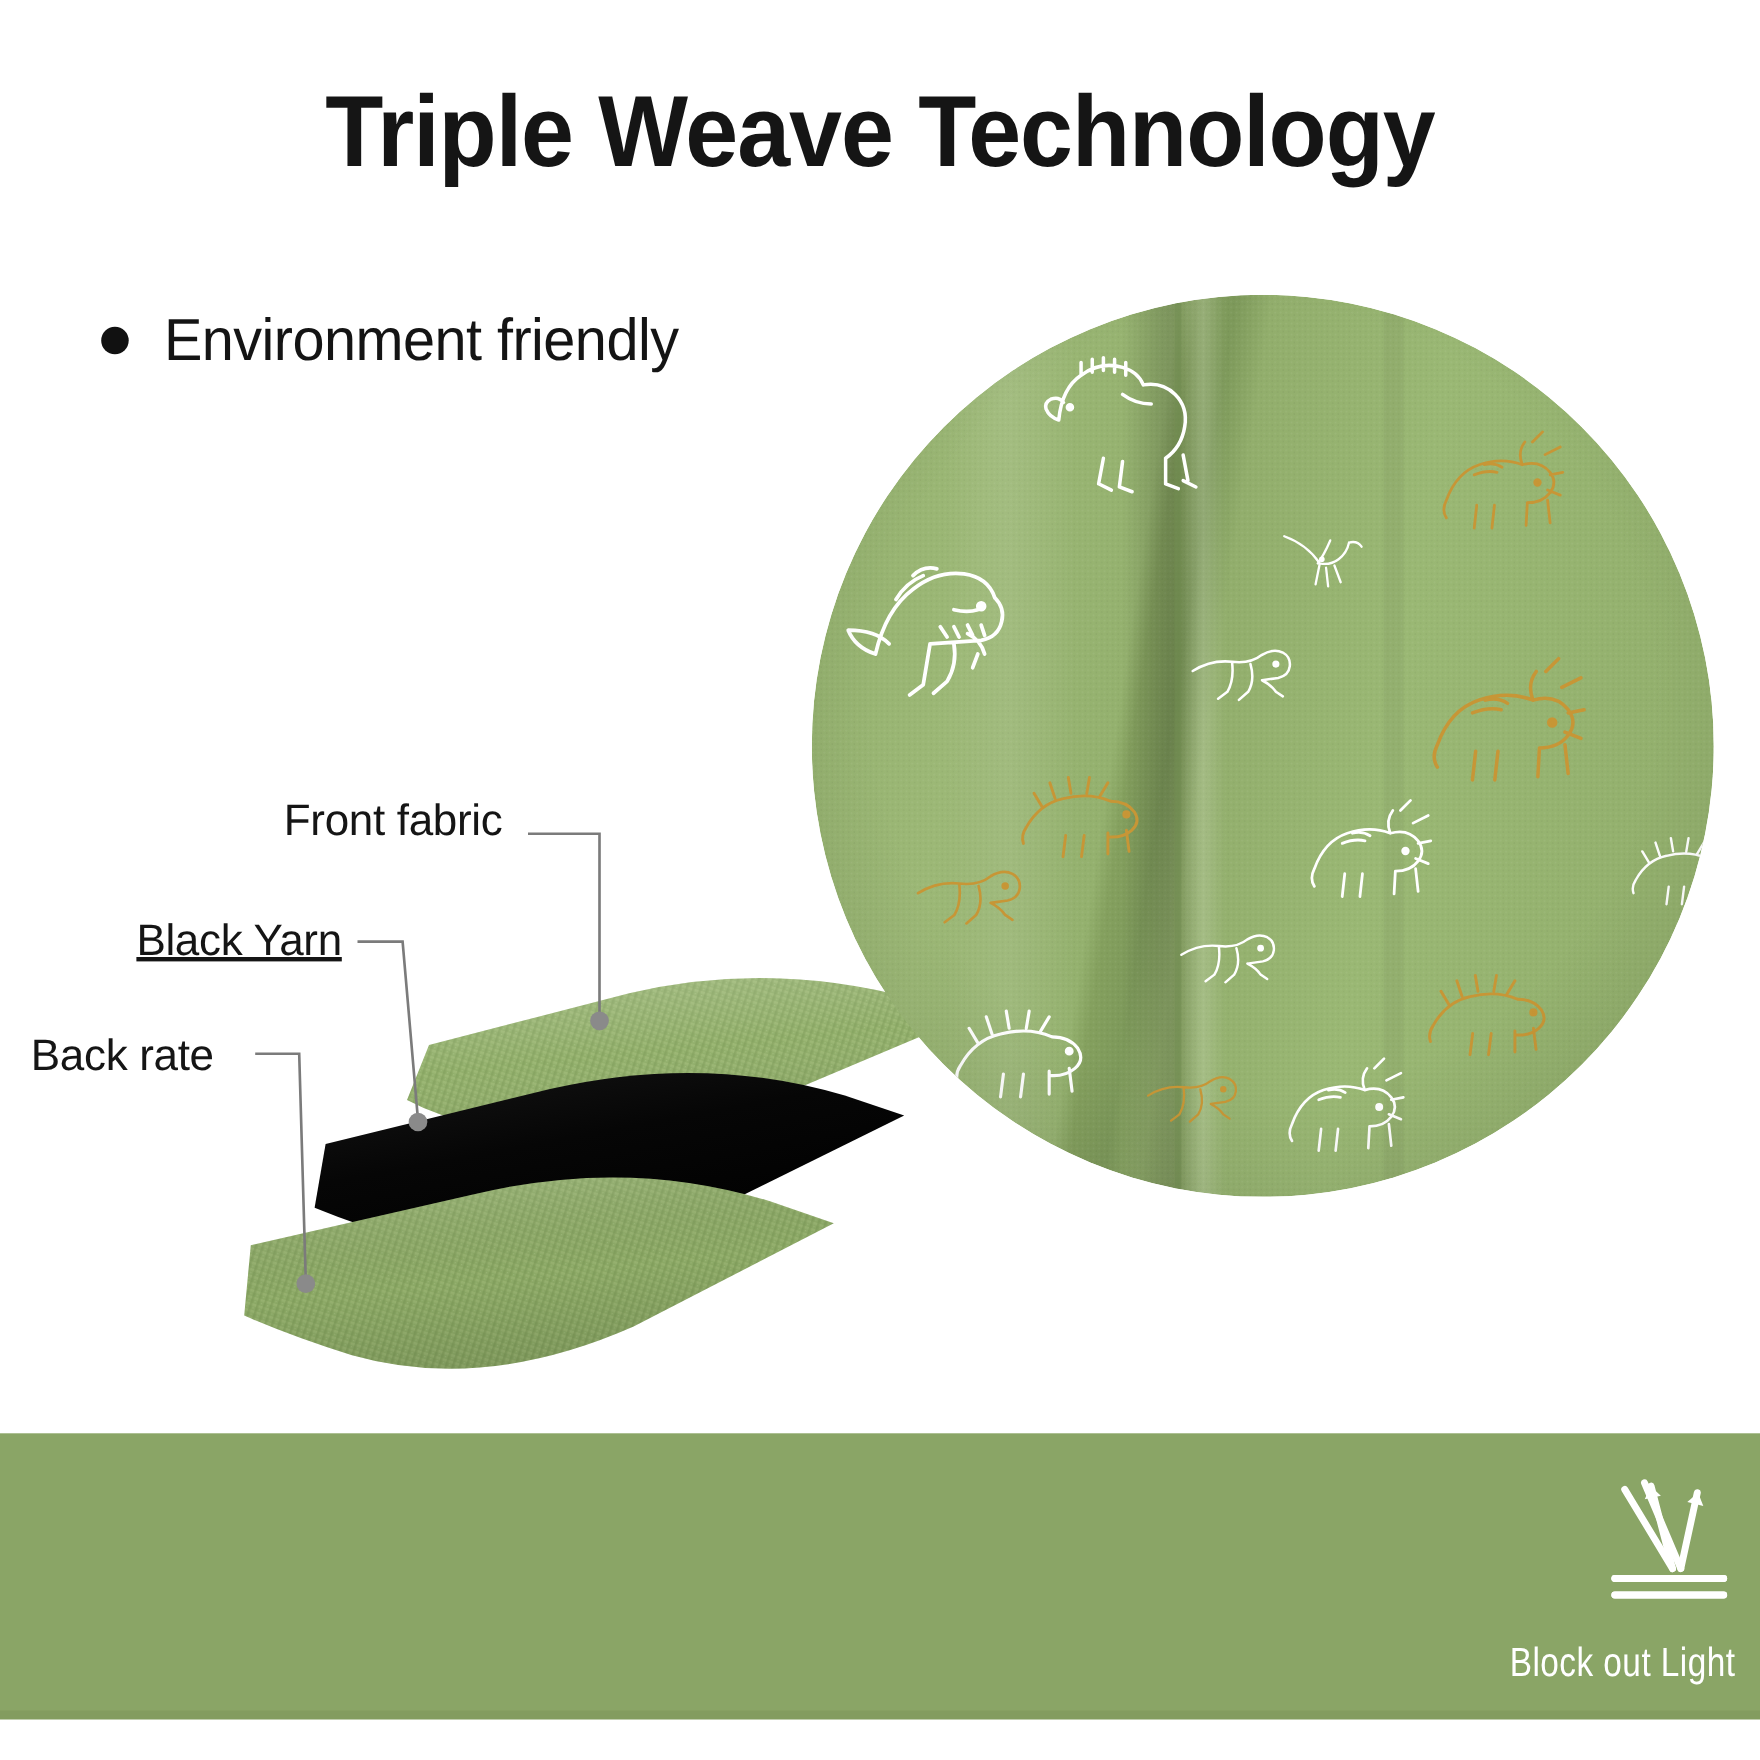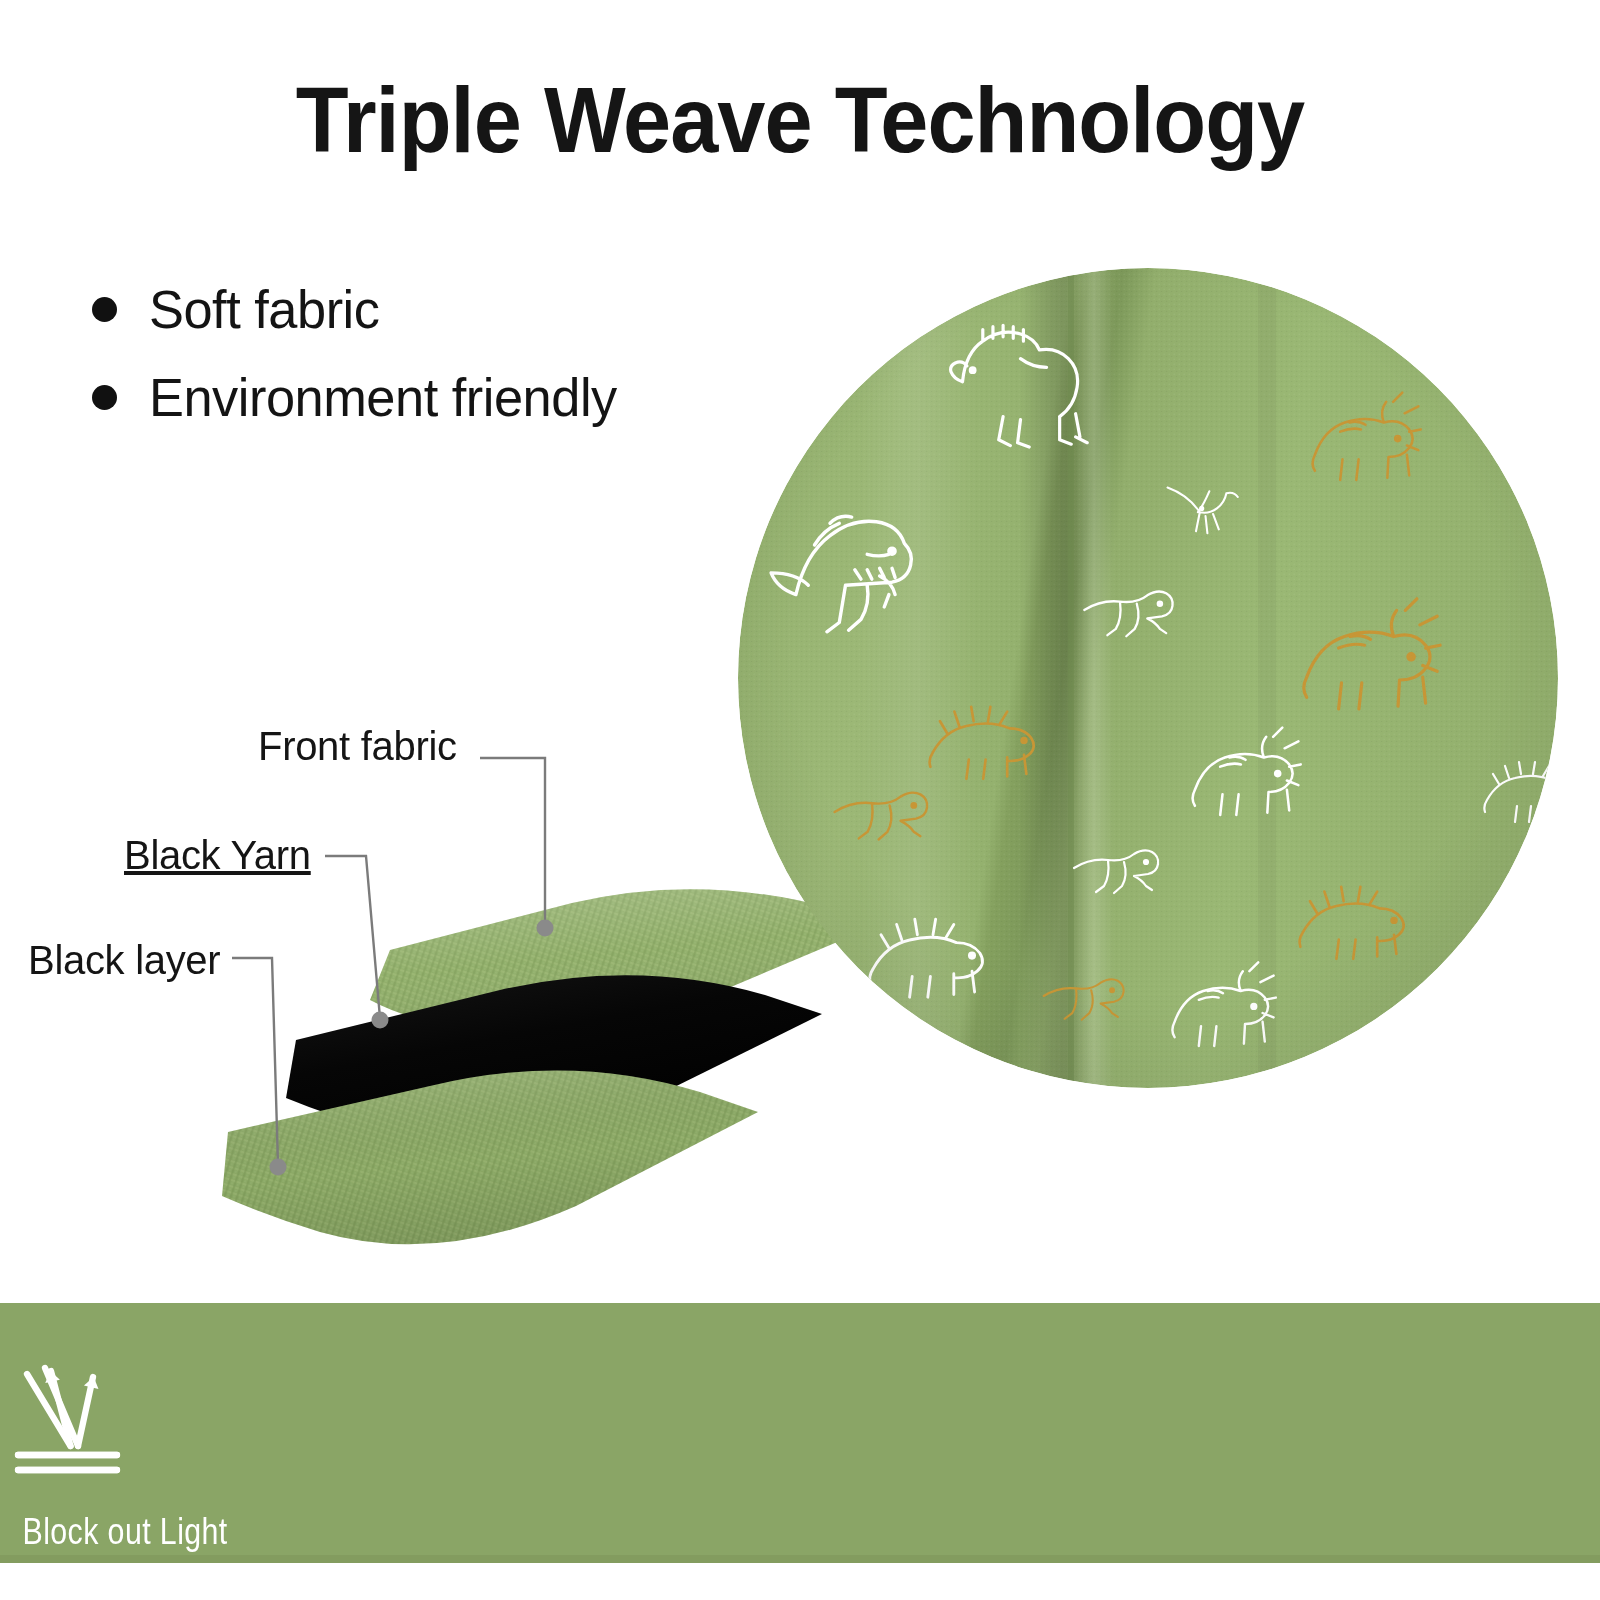--- a/index.html
+++ b/index.html
@@ -57,49 +57,45 @@
     position:absolute;left:0;top:1303px;width:1600px;height:260px;
     background:#8aa566;
     display:flex;align-items:stretch;
   }
   .featurebar-shade{
     position:absolute;left:0;top:1555px;width:1600px;height:8px;
     background:#839c5f;
   }
   .feature{
     flex:1 1 25%;display:flex;flex-direction:column;
-    align-items:flex-start;justify-content:flex-start;padding-top:24px;margin-top:20px;
+    align-items:flex-end;justify-content:flex-start;padding-top:24px;
   }
   .feature-icon{height:150px;display:flex;align-items:center;justify-content:center;}
   .feature-label{
     margin-top:14px;color:#ffffff;font-size:37px;white-space:nowrap;
     transform:scaleX(0.82);transform-origin:50% 50%;letter-spacing:0.5px;
   }
 </style>
 </head>
 <body>
 
 <div class="stage">
 
   <div class="title">Triple Weave Technology</div>
 
   <div class="bullets">
-    <div class="bullet-row">
-      <span class="bullet-dot"></span>
-      <span class="bullet-text">Soft fabric</span>
-    </div>
     <div class="bullet-row">
       <span class="bullet-dot"></span>
       <span class="bullet-text">Environment friendly</span>
     </div>
   </div>
 
   <div class="leader-label" id="lbl-front">Front fabric</div>
   <div class="leader-label" id="lbl-yarn">Black Yarn</div>
-  <div class="leader-label" id="lbl-back">Black layer</div>
+  <div class="leader-label" id="lbl-back">Back rate</div>
 
   <div class="diagram">
     <svg width="900" height="580" viewBox="0 0 900 580">
       <defs>
 
         <pattern id="weave" width="6" height="6" patternUnits="userSpaceOnUse" patternTransform="rotate(18)">
           <rect width="6" height="6" fill="#8fad68"></rect>
           <rect width="6" height="2.2" y="0" fill="#9cb875" opacity="0.85"></rect>
           <rect width="2.2" height="6" x="0" fill="#7f9d59" opacity="0.55"></rect>
           <rect width="1.2" height="1.2" x="3.4" y="3.4" fill="#a6c180" opacity="0.6"></rect>

